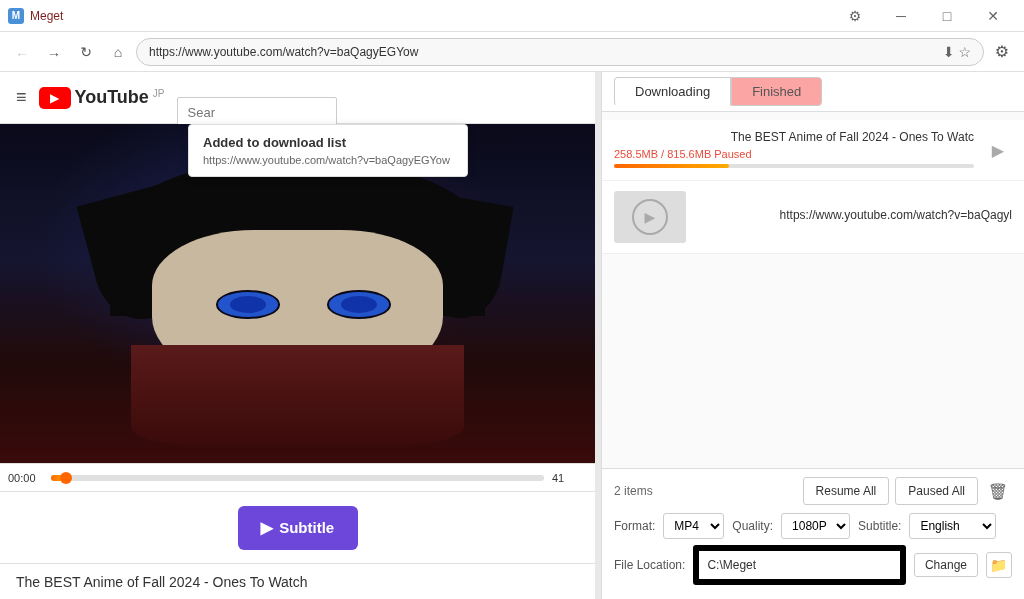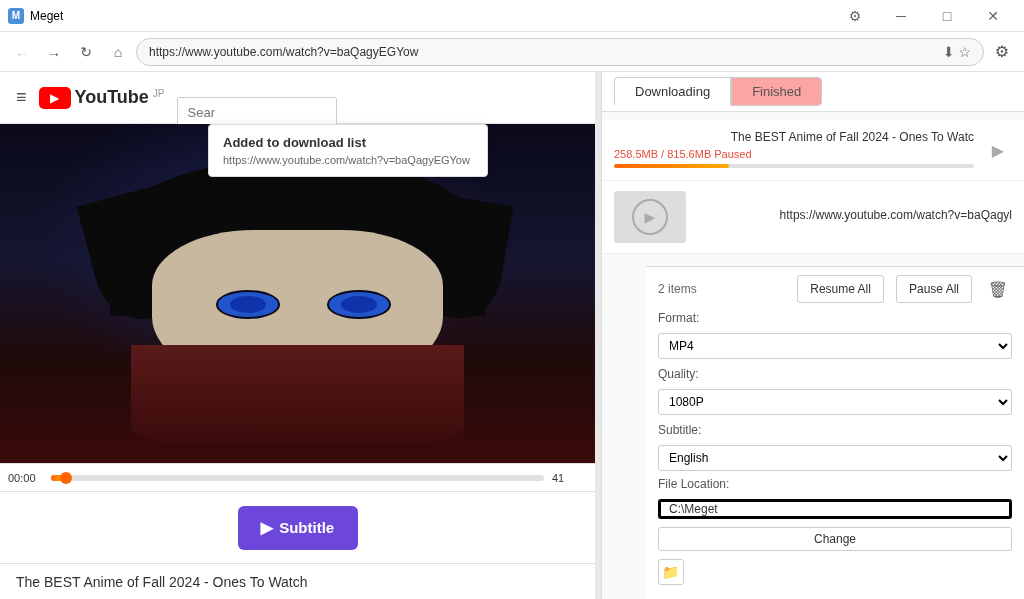--- a/index.html
+++ b/index.html
@@ -10,21 +10,21 @@
       height: 32px;
       background: #ffffff;
       display: flex;
       align-items: center;
       padding: 0 8px;
       border-bottom: 1px solid #e0e0e0;
       justify-content: space-between;
     }
     .title-bar-left { display: flex; align-items: center; gap: 6px; }
     .title-bar-icon { width: 16px; height: 16px; background: #4a90d9; border-radius: 3px; display: flex; align-items: center; justify-content: center; color: white; font-size: 10px; font-weight: bold; }
-    .title-bar-title { font-size: 12px; color: #000000; }
+    .title-bar-title { font-size: 12px; color: #7f1d1d; }
     .title-bar-controls { display: flex; gap: 0; }
     .title-bar-btn { width: 46px; height: 32px; border: none; background: transparent; cursor: pointer; display: flex; align-items: center; justify-content: center; font-size: 14px; color: #666; }
 
     
     .nav-bar {
       height: 40px;
       background: #ffffff;
       display: flex;
       align-items: center;
       padding: 0 8px;
@@ -91,21 +91,21 @@
       border-radius: 2px;
       padding: 0 10px;
       font-size: 13px;
       margin-top: 30px;
     }
 
     
     .notification-bubble {
       position: absolute;
       top: 52px;
-      left: 208px;
+      left: 188px;
       background: white;
       border: 1px solid #ddd;
       border-radius: 4px;
       padding: 10px 14px;
       box-shadow: 0 2px 8px rgba(0,0,0,0.15);
       z-index: 100;
       min-width: 280px;
     }
     .notification-title { font-size: 13px; font-weight: 600; color: #333; margin-bottom: 4px; }
     .notification-url { font-size: 11px; color: #666; }
@@ -448,30 +448,29 @@
       display: flex;
       align-items: center;
       justify-content: center;
     }
 
     
     .download-footer {
       border-top: 1px solid #ddd;
       background: #fff;
       padding: 8px 12px;
-      margin-left: 44px;
     }
     .footer-top {
       display: flex;
       align-items: center;
       justify-content: space-between;
       margin-bottom: 8px;
     }
     .item-count { font-size: 12px; color: #666; }
-    .footer-btns { display: flex; gap: 12px; }
+    .footer-btns { display: flex; gap: 6px; }
     .resume-btn {
       padding: 4px 12px;
       border: 1px solid #ccc;
       background: #fff;
       border-radius: 3px;
       font-size: 12px;
       cursor: pointer;
       color: #333;
     }
     .pause-all-btn {
@@ -490,38 +489,38 @@
       background: transparent;
       cursor: pointer;
       color: #666;
       font-size: 16px;
       display: flex;
       align-items: center;
       justify-content: center;
     }
     .footer-row {
       display: flex;
+      align-items: center;
       gap: 8px;
       margin-bottom: 6px;
-      flex-direction: column;
     }
     .footer-label { font-size: 12px; color: #555; }
     .footer-select {
       height: 26px;
       border: 1px solid #ccc;
       border-radius: 3px;
       font-size: 12px;
       padding: 0 6px;
       background: #fff;
       cursor: pointer;
     }
     .file-location-input {
       flex: 1;
-      height: 26px;
-      border: 3px solid #000000;
+      height: 40px;
+      border: 6px solid #000000;
       border-radius: 3px;
       padding: 0 8px;
       font-size: 12px;
       background: #fff;
       color: #333;
     }
     .change-btn {
       padding: 4px 10px;
       border: 1px solid #ccc;
       background: #fff;
@@ -665,21 +664,21 @@
       </div>
 
     </div>
 
     <div class="download-footer">
 
       <div class="footer-top">
         <span class="item-count">2 items</span>
         <div class="footer-btns">
           <button class="resume-btn">Resume All</button>
-          <button class="pause-all-btn">Pause All</button>
+          <button class="pause-all-btn">Paused All</button>
           <button class="delete-btn">🗑</button>
         </div>
       </div>
 
       <div class="footer-row">
         <span class="footer-label">Format:</span>
         <select class="footer-select">
           <option>MP4</option>
           <option>MKV</option>
           <option>AVI</option>

